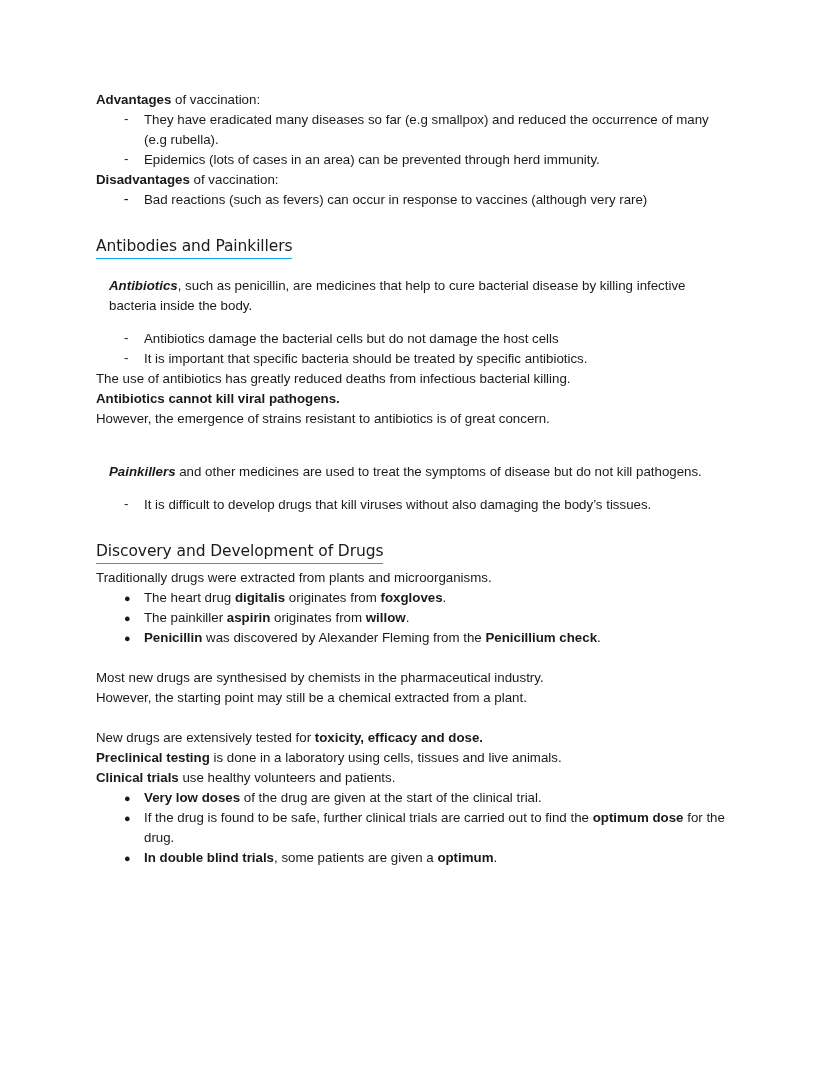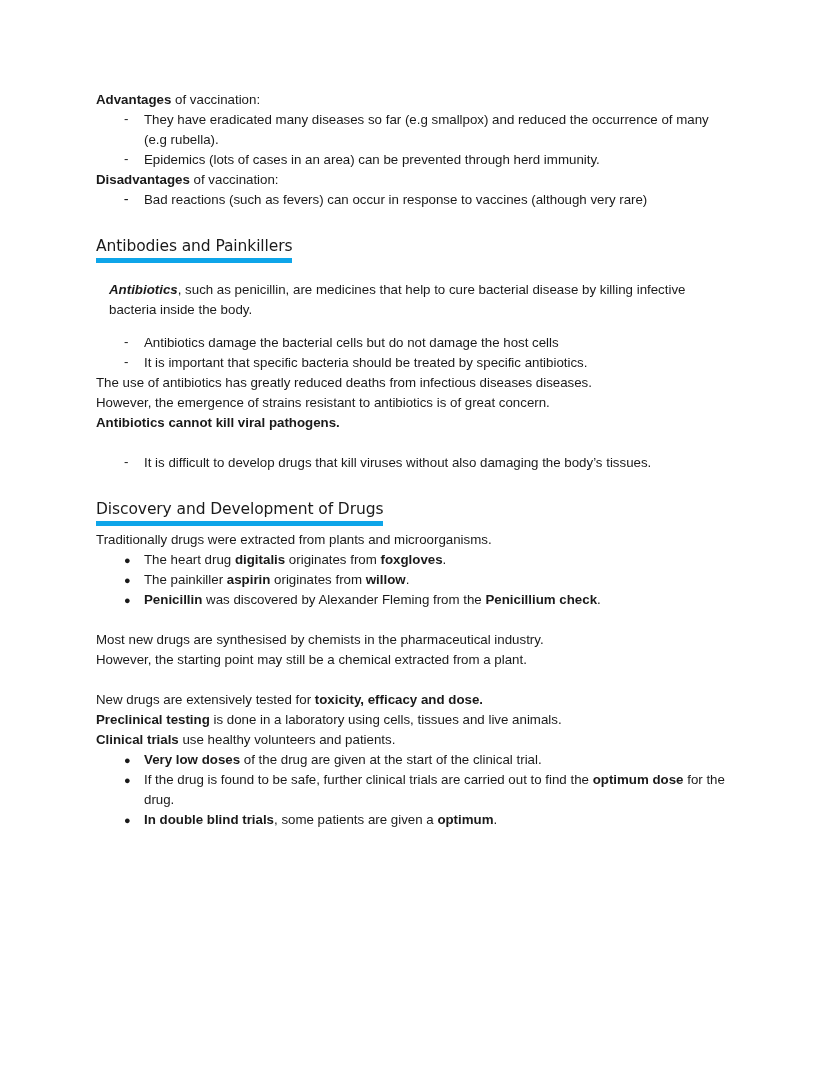--- a/index.html
+++ b/index.html
@@ -40,21 +40,21 @@
   .bi { font-weight: bold; font-style: italic; }
 
   
   .heading {
     font-family: "DejaVu Sans", sans-serif;
     font-size: 15.5px;
     line-height: 24px;
     font-weight: normal;
     margin: 0;
     display: inline-block;
-    border-bottom: 5px solid #0ea5e9;
+    border-bottom: 1px solid #0ea5e9;
     padding-bottom: 0px;
     letter-spacing: -0.1px;
   }
   .heading-wrap { margin: 0; }
 
   
   ul.list {
     list-style: none;
     margin: 0;
     padding: 0;
@@ -103,24 +103,25 @@
       </div>
       <div>
         <div class="gap-section"></div>
         <div class="heading-wrap"><div class="heading">Antibodies and Painkillers</div></div>
         <div style="height: 4px;"></div>
         <p class="para"><span class="bi">Antibiotics</span><span>, such as penicillin, are medicines that help to cure bacterial disease by killing infective bacteria inside the body.</span></p>
         <ul class="list dash">
           <li><span class="marker">-</span><span><span>Antibiotics damage the bacterial cells but do not damage the host cells</span></span></li>
           <li><span class="marker">-</span><span><span>It is important that specific bacteria should be treated by specific antibiotics.</span></span></li>
         </ul>
-        <p class="line"><span>The use of antibiotics has greatly reduced deaths from infectious diseases diseases.</span></p>
+        <p class="line"><span>The use of antibiotics has greatly reduced deaths from infectious bacterial killing.</span></p>
+        <p class="line"><span class="b">Antibiotics cannot kill viral pathogens.</span></p>
         <p class="line"><span>However, the emergence of strains resistant to antibiotics is of great concern.</span></p>
-        <p class="line"><span class="b">Antibiotics cannot kill viral pathogens.</span></p>
         <div class="gap-line"></div>
+        <p class="para"><span class="bi">Painkillers</span><span> and other medicines are used to treat the symptoms of disease but do not kill pathogens.</span></p>
         <ul class="list dash">
           <li><span class="marker">-</span><span><span>It is difficult to develop drugs that kill viruses without also damaging the body’s tissues.</span></span></li>
         </ul>
       </div>
       <div>
         <div class="gap-section"></div>
         <div class="heading-wrap"><div class="heading">Discovery and Development of Drugs</div></div>
         <div style="height: 4px;"></div>
         <p class="line"><span>Traditionally drugs were extracted from plants and microorganisms.</span></p>
         <ul class="list dot">

